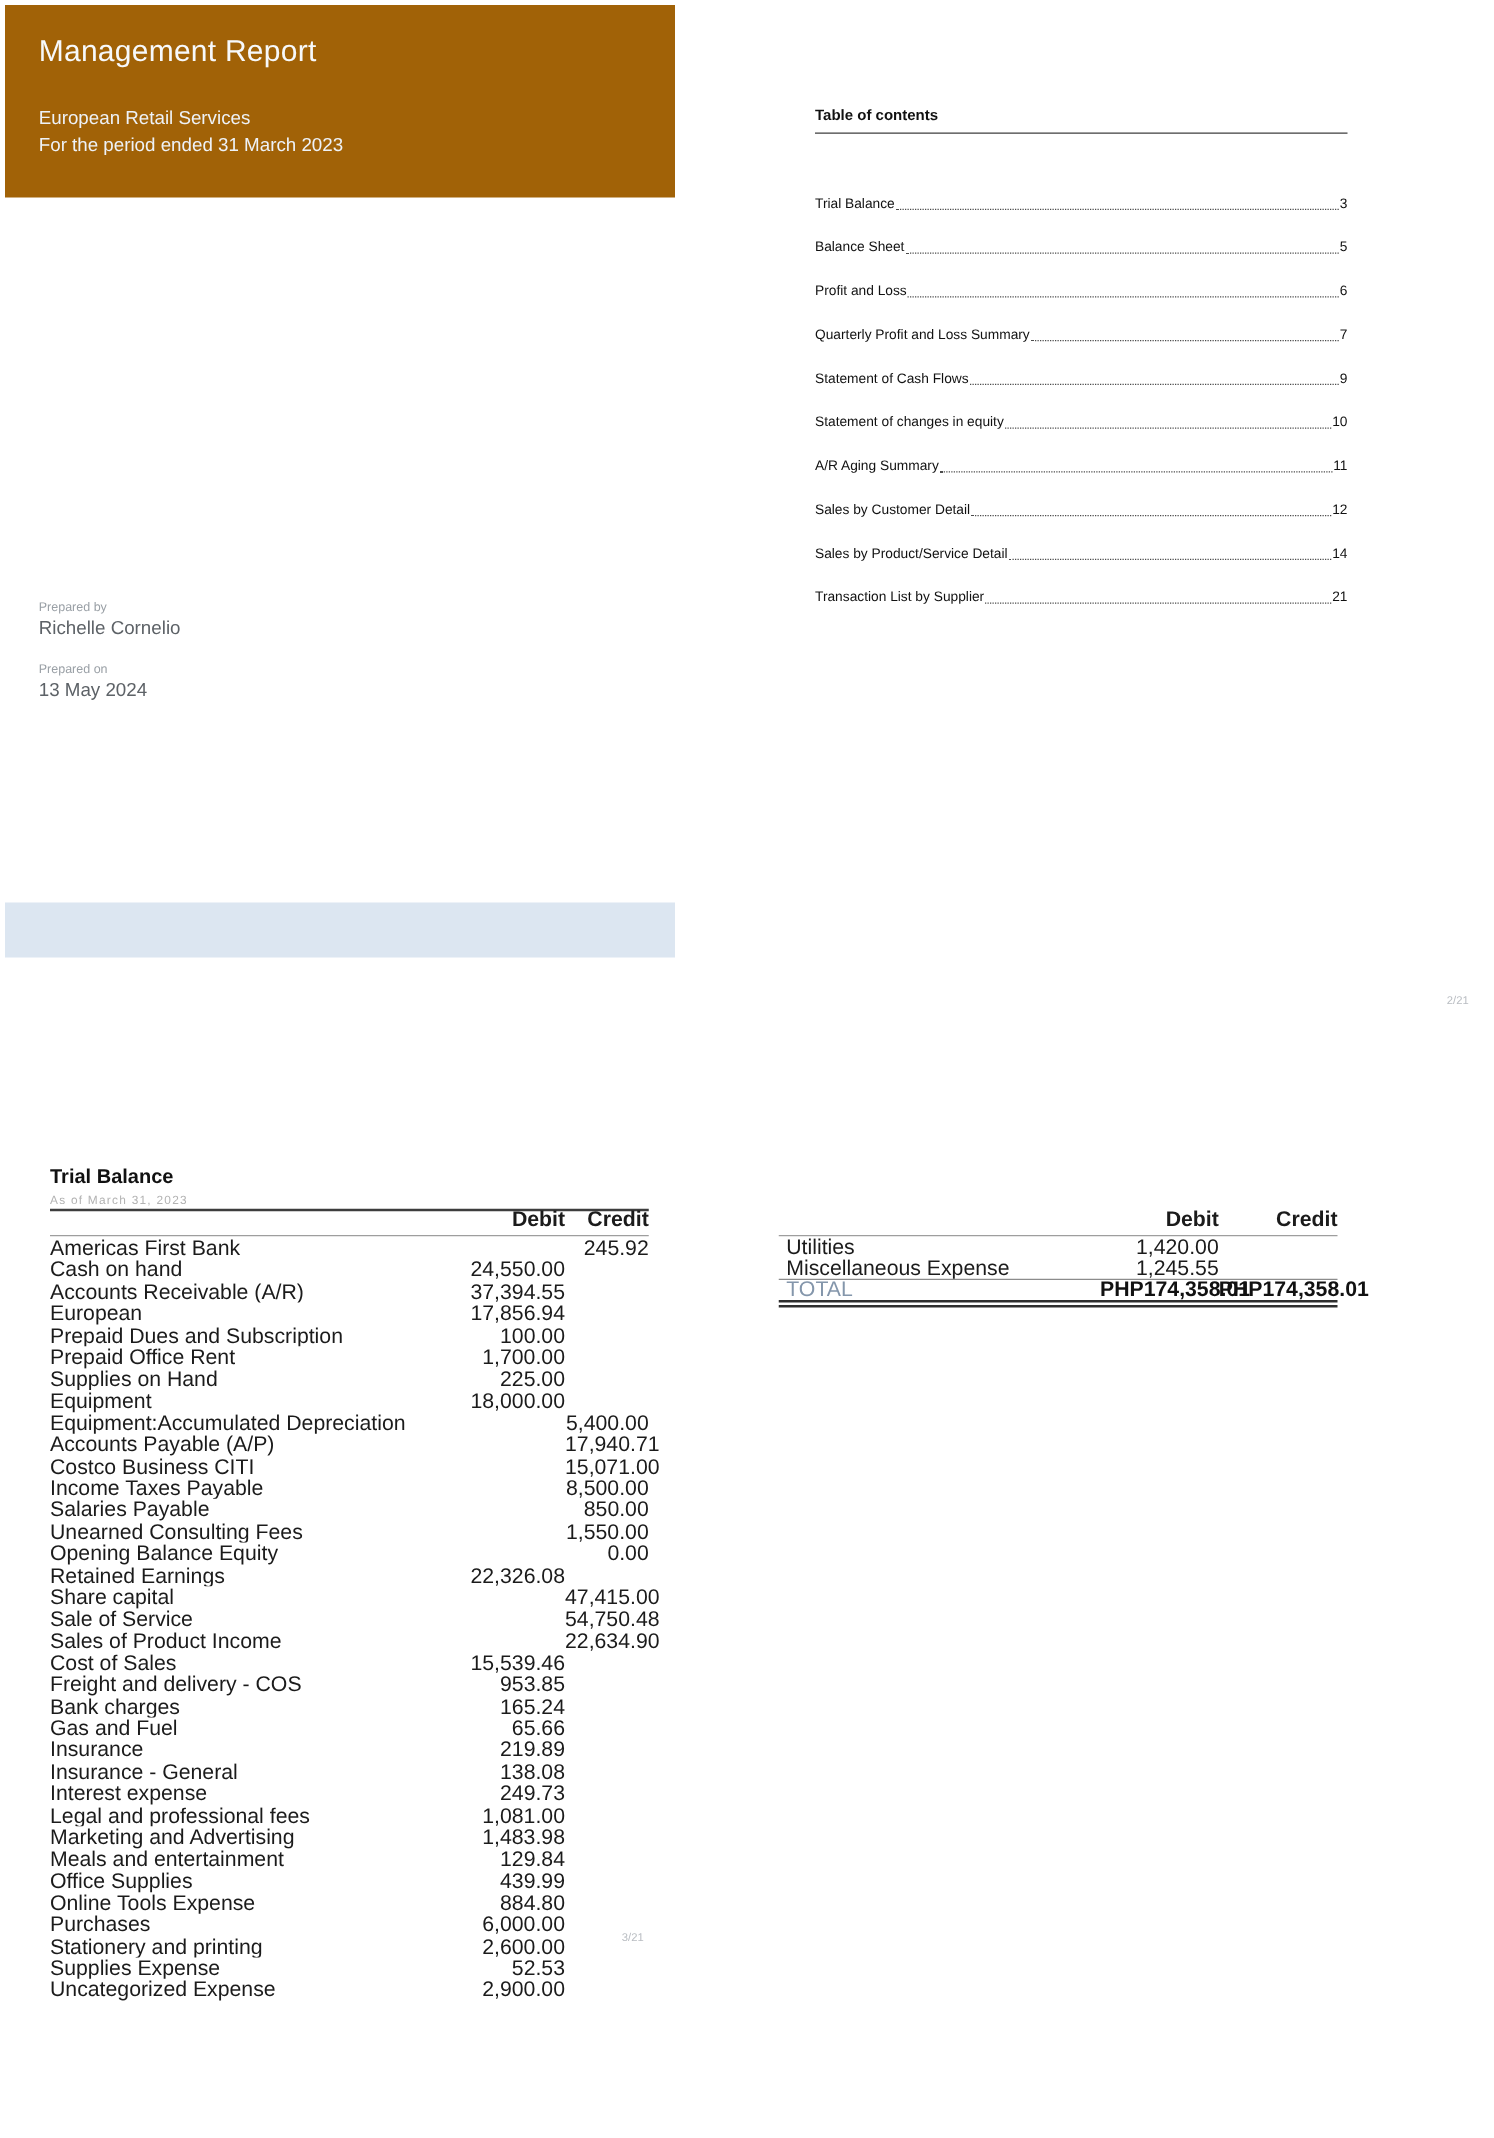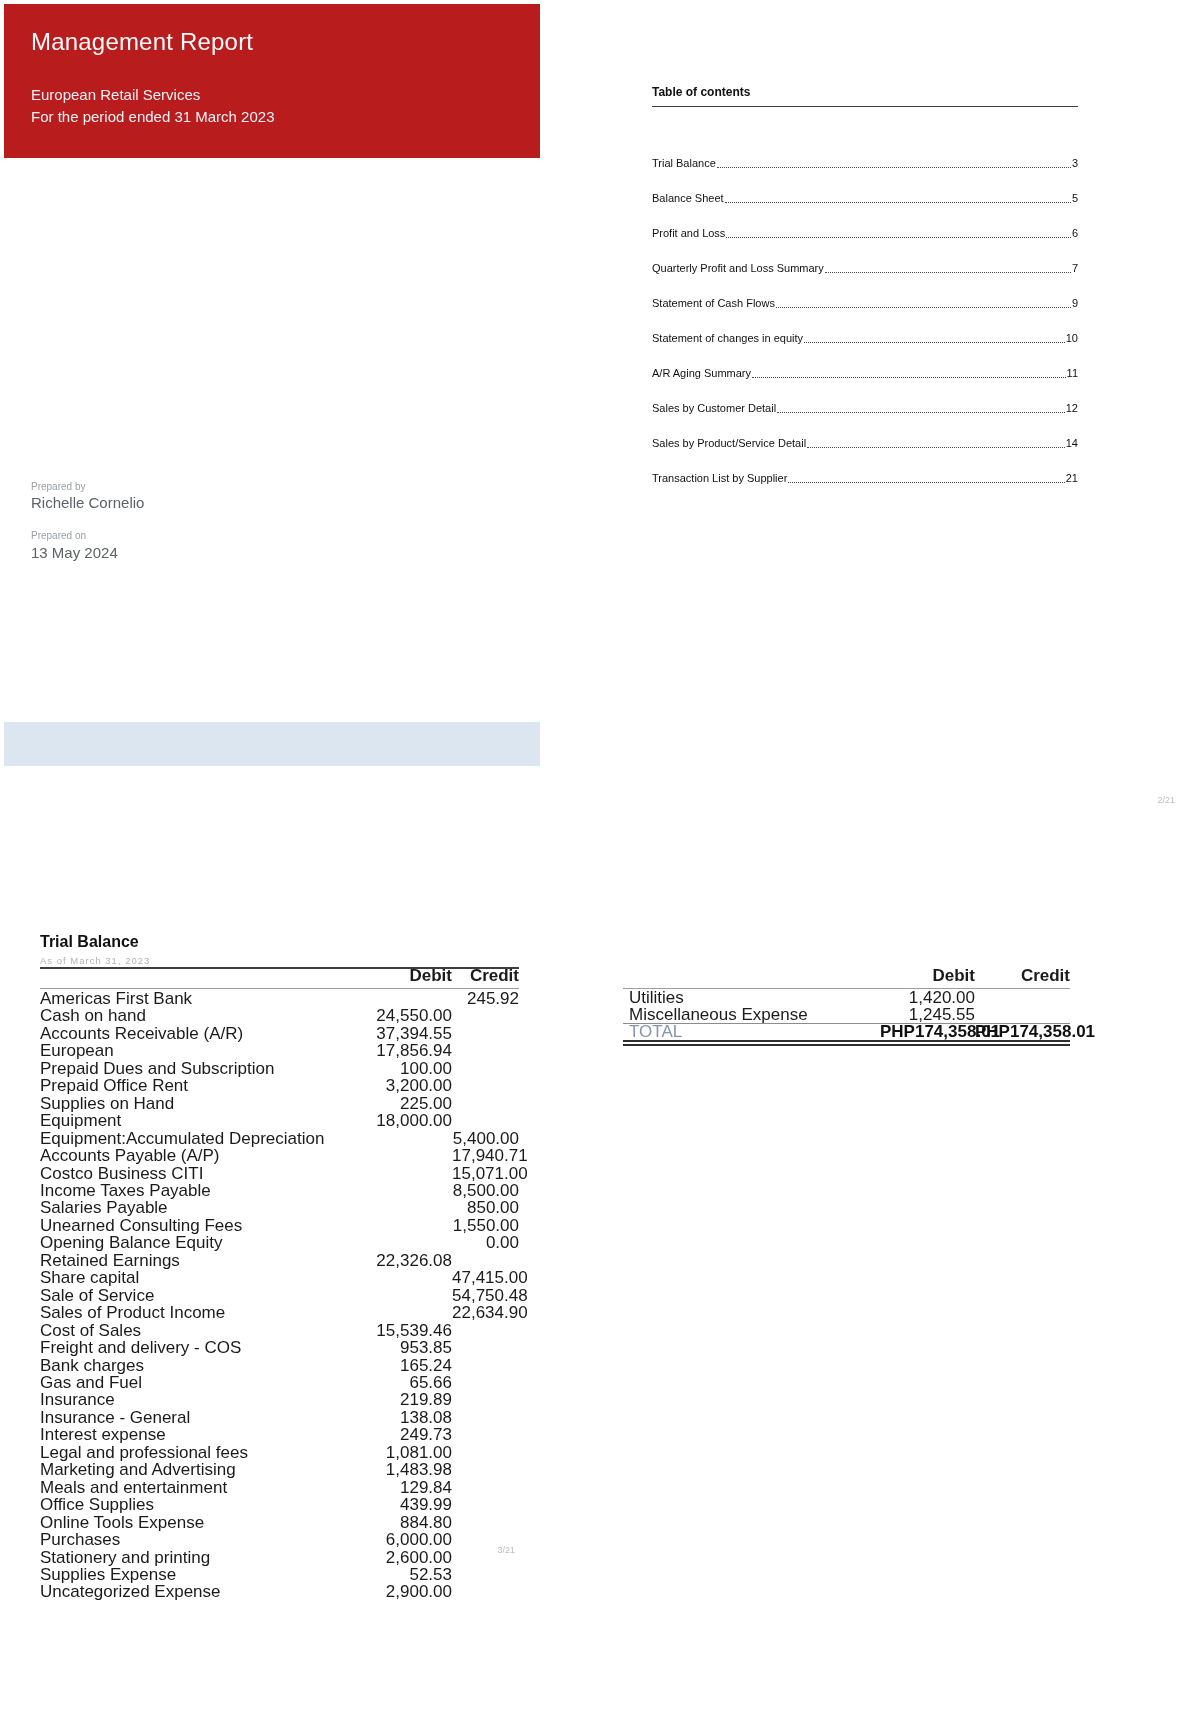--- a/index.html
+++ b/index.html
@@ -55,21 +55,21 @@
   .total-toprule { border-top:1px solid #8c8c8c; }
   .total-row { display:flex; height:16px; line-height:16px; align-items:center; }
   .total-label { flex:1; padding-left:6px; color:#8496ab; }
   .total-val { font-weight:700; color:#111; text-align:right; white-space:nowrap; }
   .total-row .cell-debit, .total-row .cell-credit { font-weight:700; }
   .total-double { height:2px; border-top:2px solid #2e2e2e; border-bottom:2px solid #2e2e2e; }
 </style>
 </head>
 <body>
 
-<div class="cover-block" style="background: #b91c1c;">
+<div class="cover-block" style="background: #a16207;">
   <div class="cover-title">Management Report</div>
   <div class="cover-sub">
     <div>European Retail Services</div>
     <div>For the period ended 31 March 2023</div>
   </div>
 </div>
 
 <div class="prep-label" style="top:481px">Prepared by</div>
 <div class="prep-value" style="top:494px">Richelle Cornelio</div>
 <div class="prep-label" style="top:530px">Prepared on</div>
@@ -165,21 +165,21 @@
         <span class="cell-debit">17,856.94</span>
         <span class="cell-credit"></span>
       </div>
       <div class="tb-row">
         <span class="tb-acct">Prepaid Dues and Subscription</span>
         <span class="cell-debit">100.00</span>
         <span class="cell-credit"></span>
       </div>
       <div class="tb-row">
         <span class="tb-acct">Prepaid Office Rent</span>
-        <span class="cell-debit">3,200.00</span>
+        <span class="cell-debit">1,700.00</span>
         <span class="cell-credit"></span>
       </div>
       <div class="tb-row">
         <span class="tb-acct">Supplies on Hand</span>
         <span class="cell-debit">225.00</span>
         <span class="cell-credit"></span>
       </div>
       <div class="tb-row">
         <span class="tb-acct">Equipment</span>
         <span class="cell-debit">18,000.00</span>

